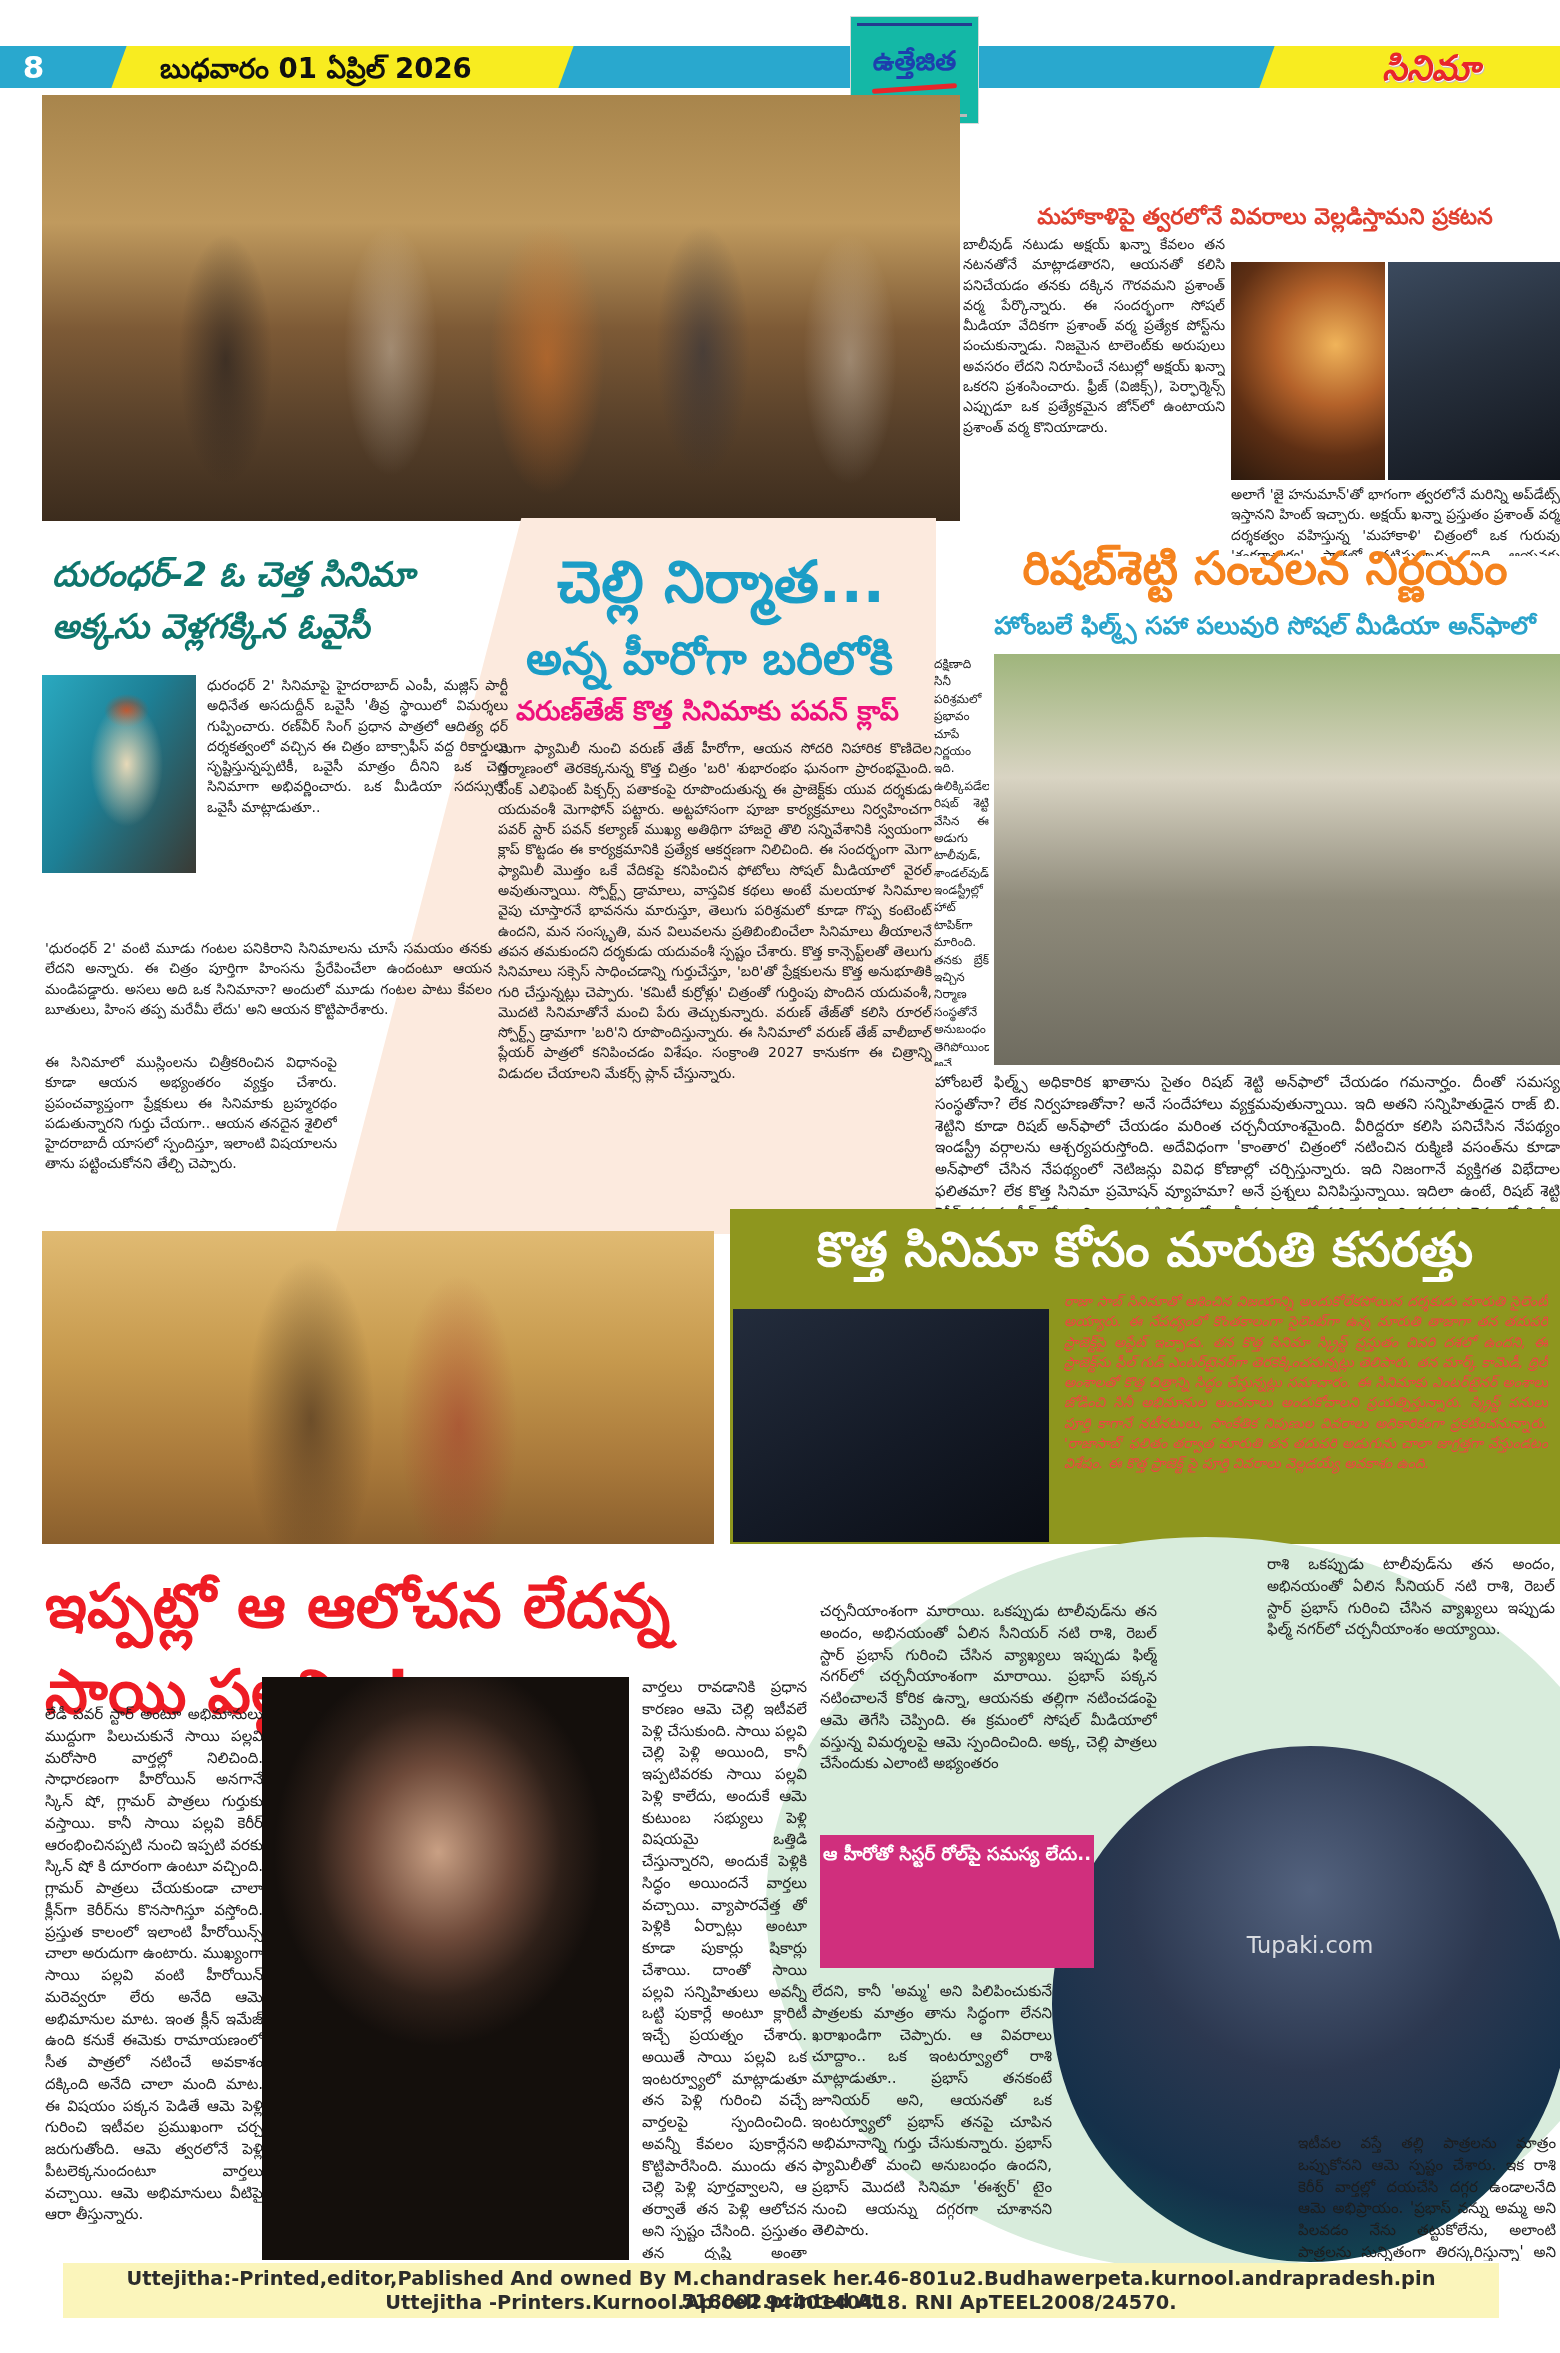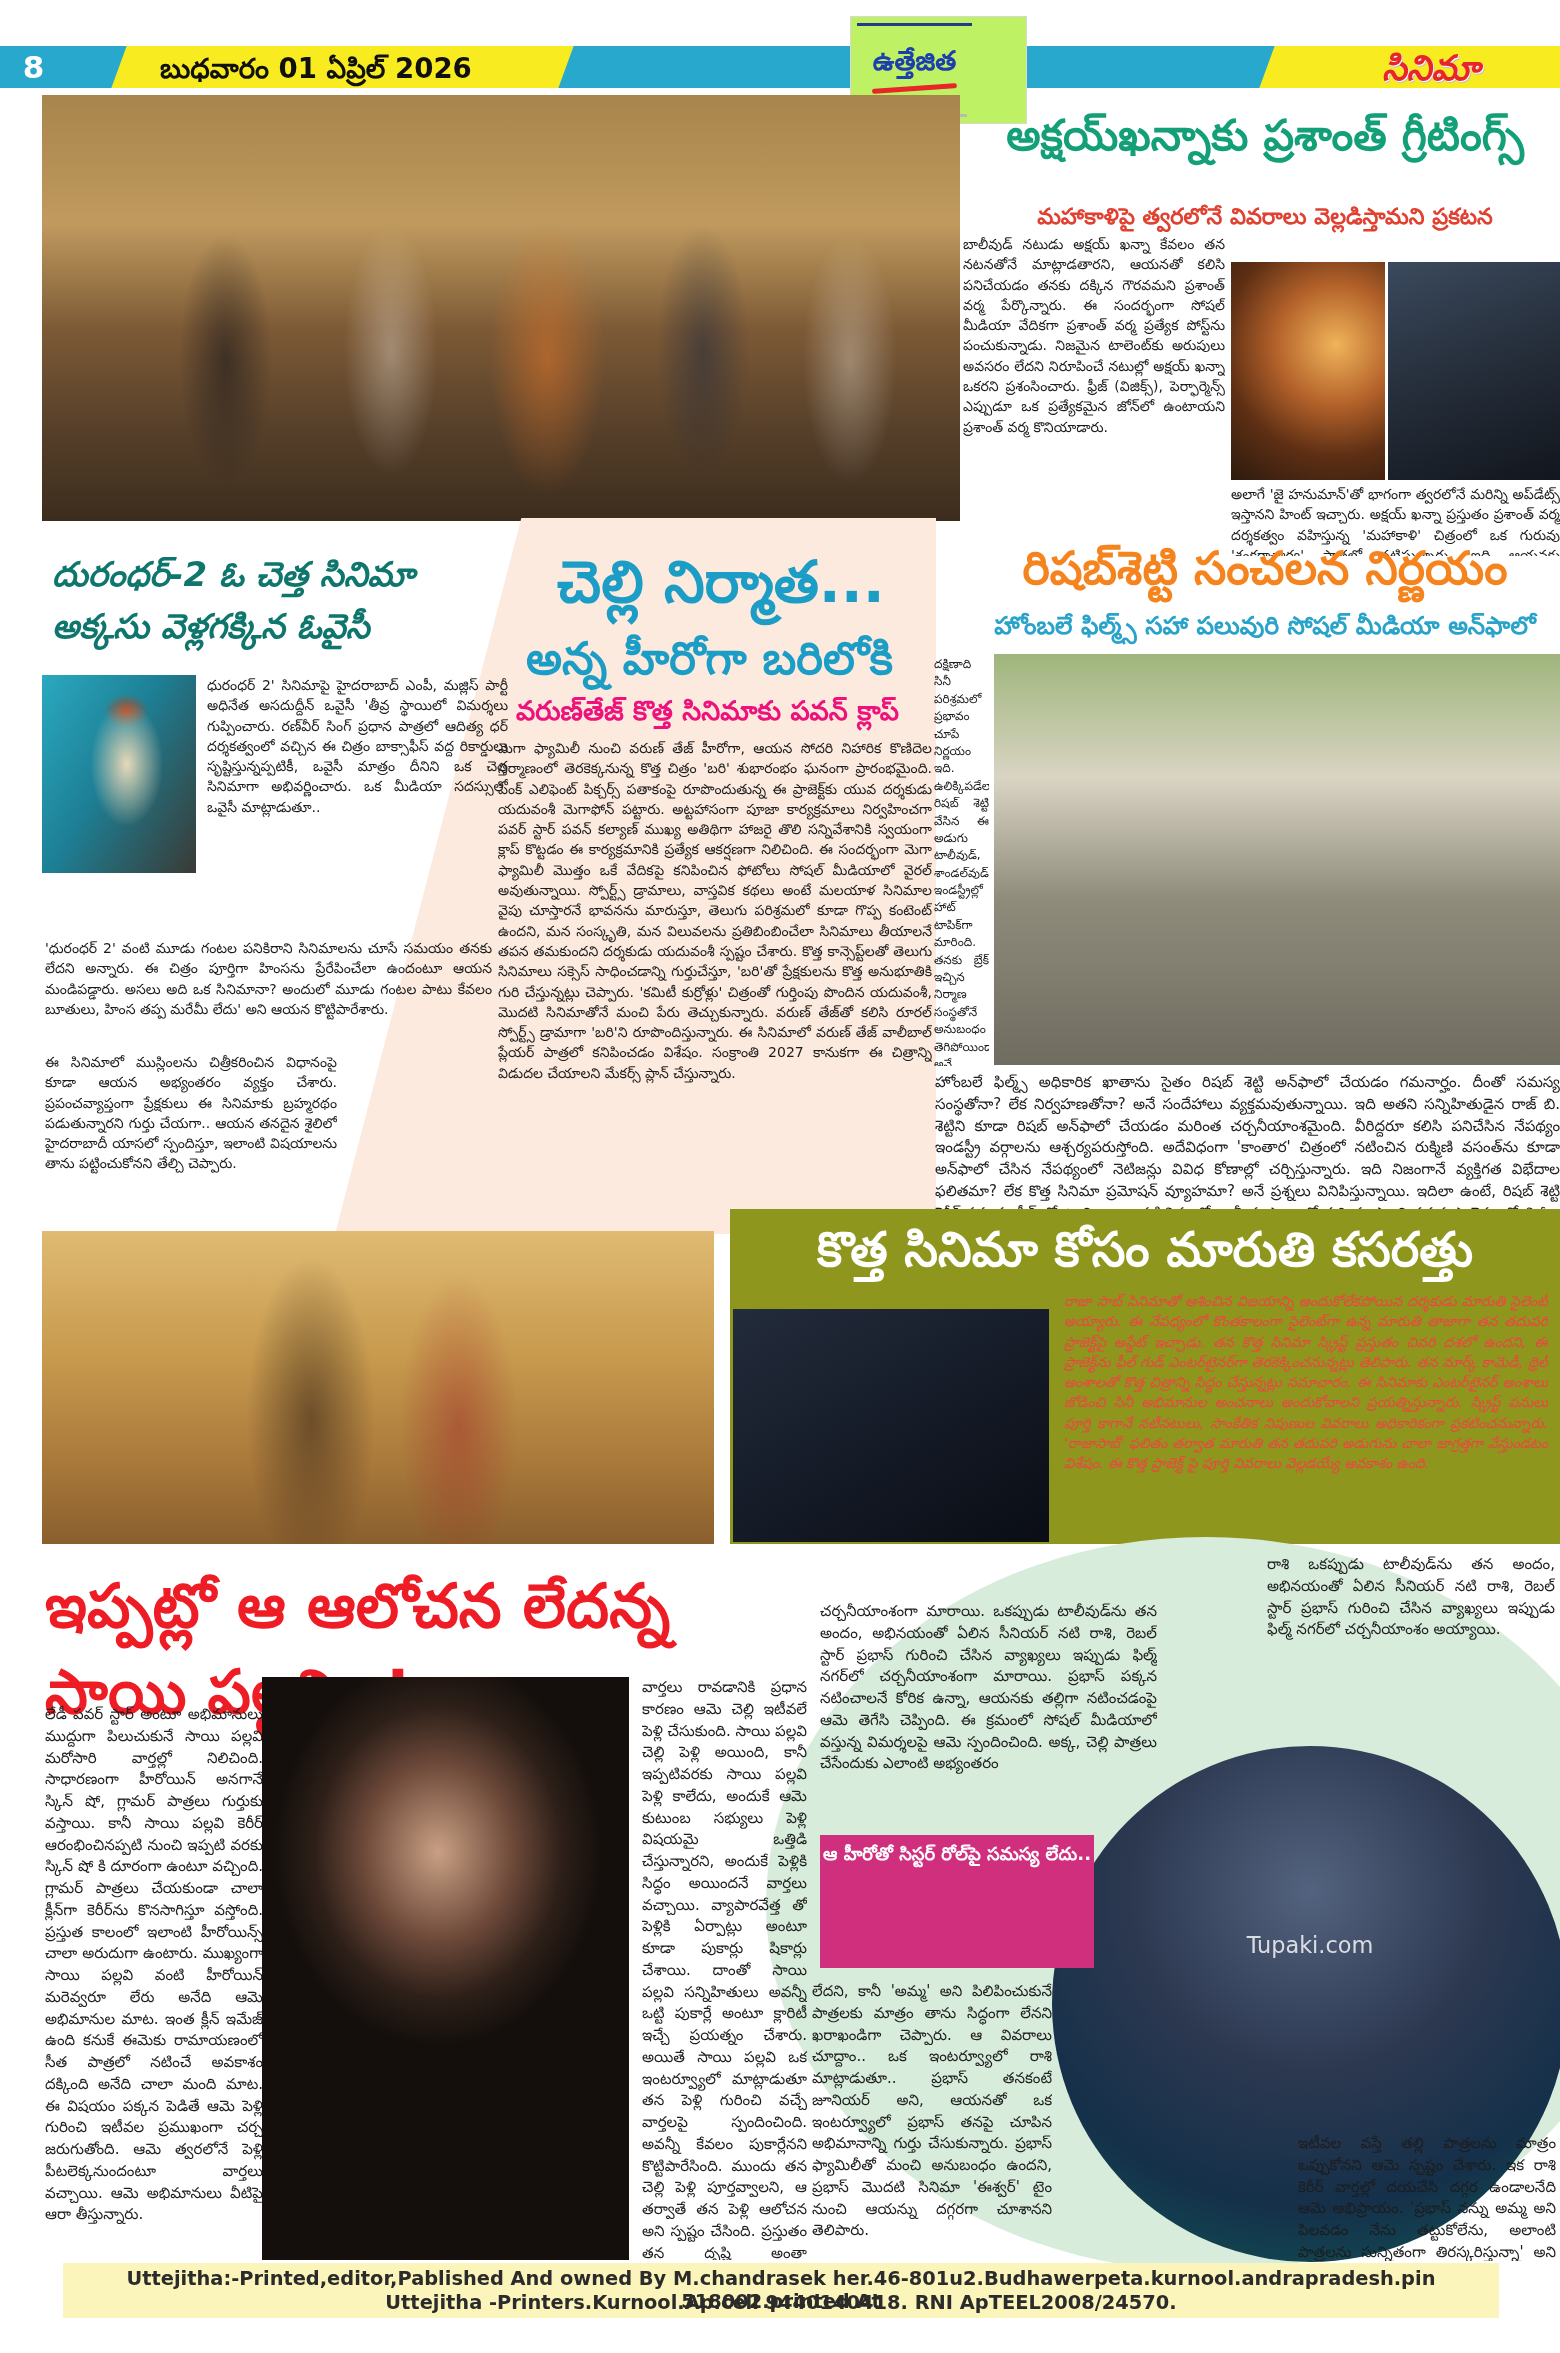--- a/index.html
+++ b/index.html
@@ -9,21 +9,21 @@
   .body-txt{font-size:14px;line-height:1.45;text-align:justify;overflow:hidden;color:#1d1d1d;}
   .center{text-align:center;}
   
   .topbar{left:0;top:46px;width:1561px;height:42px;background:#29a8ce;}
   .pgnum{left:7.5px;top:48px;width:52px;height:39px;color:#fff;font-size:31px;font-weight:bold;text-align:center;line-height:39px;}
   .ylw{background:#f8ec20;height:42px;top:46px;transform:skewX(-20deg);}
   .ylw-l{left:119px;width:447px;}
   .ylw-r{left:1267px;width:313px;}
   .date-txt{left:160px;top:52px;width:388px;font-size:27.6px;font-weight:bold;color:#101010;}
   .section-txt{left:1319px;top:48px;width:224px;font-size:35px;font-weight:bold;font-style:italic;color:#e8262a;text-align:center;text-shadow:0.7px 0.7px 0 #fff,1.5px 1.5px 0 #c4bebe;}
-  .logobox{left:850px;top:16.4px;width:127px;height:106px;background:#bef264;border:0.7px solid #d8d8d8;padding-left:48px;}
+  .logobox{left:850px;top:16.4px;width:127px;height:106px;background:#14b8a6;border:0.7px solid #d8d8d8;}
   .logobox .rule{position:absolute;left:6px;width:115px;height:2.2px;background:#233a8f;}
   .masthead-txt{position:absolute;left:0;top:28px;width:127px;text-align:center;font-size:27px;font-weight:bold;color:#1d3fae;}
   .logobox .swash{position:absolute;left:21px;top:69px;width:85px;height:5.2px;background:#e8262a;border-radius:3px;transform:rotate(-4deg);}
   .logobox .tiny{position:absolute;left:10.4px;bottom:6px;width:106px;height:3px;background:#b9b9b9;}
   
   .ph{overflow:hidden;}
   .ph-event{background:linear-gradient(180deg,#a8854c 0%,#c09a5e 30%,#7d5a36 55%,#57402a 78%,#3c2c1d 100%);}
   .ph-event:before{content:"";position:absolute;inset:0;background:
       radial-gradient(67px 179px at 20% 62%,rgba(20,20,25,.55),transparent 70%),
       radial-gradient(67px 179px at 38% 60%,rgba(245,240,230,.35),transparent 70%),
@@ -76,21 +76,20 @@
   <div class="abs section-txt">సినిమా</div>
   <div class="abs logobox">
     <div class="rule" style="top:6px"></div>
     <div class="masthead-txt">ఉత్తేజిత</div>
     <div class="swash"></div>
     <div class="tiny"></div>
   </div>
 
   <div class="abs ph ph-event" style="left:42px;top:95px;width:918px;height:426px;"></div>
 
-  <div class="abs center hl-green" style="left:969px;top:110px;width:592px;">అక్షయ్‌ఖన్నాకు ప్రశాంత్ గ్రీటింగ్స్</div>
   <div class="abs center sub-red" style="left:969px;top:203px;width:592px;">మహాకాళిపై త్వరలోనే వివరాలు వెల్లడిస్తామని ప్రకటన</div>
   <div class="abs body-txt" style="left:963px;top:234px;width:262px;height:295px;">బాలీవుడ్ నటుడు అక్షయ్ ఖన్నా కేవలం తన నటనతోనే మాట్లాడతారని, ఆయనతో కలిసి పనిచేయడం తనకు దక్కిన గౌరవమని ప్రశాంత్ వర్మ పేర్కొన్నారు. ఈ సందర్భంగా సోషల్ మీడియా వేదికగా ప్రశాంత్ వర్మ ప్రత్యేక పోస్ట్‌ను పంచుకున్నాడు. నిజమైన టాలెంట్‌కు అరుపులు అవసరం లేదని నిరూపించే నటుల్లో అక్షయ్ ఖన్నా ఒకరని ప్రశంసించారు. ఫ్రీజ్ (విజిక్స్), పెర్ఫార్మెన్స్ ఎప్పుడూ ఒక ప్రత్యేకమైన జోన్‌లో ఉంటాయని ప్రశాంత్ వర్మ కొనియాడారు.</div>
   <div class="abs ph ph-fire" style="left:1231px;top:262px;width:154px;height:218px;"></div>
   <div class="abs ph ph-dark" style="left:1388px;top:262px;width:173px;height:218px;"></div>
   <div class="abs body-txt" style="left:1231px;top:484px;width:329px;height:72px;">అలాగే 'జై హనుమాన్'తో భాగంగా త్వరలోనే మరిన్ని అప్‌డేట్స్ ఇస్తానని హింట్ ఇచ్చారు. అక్షయ్ ఖన్నా ప్రస్తుతం ప్రశాంత్ వర్మ దర్శకత్వం వహిస్తున్న 'మహాకాళి' చిత్రంలో ఒక గురువు 'శంకరాచార్య' పాత్రలో నటిస్తున్నారు. ఇది ఆయనకు తెలుగులో తొలి చిత్రం కావడం విశేషం. అఫిషియల్‌గా రానున్న వివరాల కోసం అభిమానులు ఆరా తీస్తున్నారు. ప్రశాంత్ వర్మ క్రియేట్ చేస్తున్న ఈ మైథలాజికల్ యూనివర్స్ కోసం ప్రేక్షకులు ఎంతగానో ఎదురుచూస్తున్నారు.</div>
 
   <div class="abs peach"></div>
 
   <div class="abs hl-navy" style="left:52px;top:553px;width:455px;">దురంధర్-2 ఓ చెత్త సినిమా</div>
   <div class="abs hl-navy" style="left:52px;top:605px;width:455px;">అక్కసు వెళ్లగక్కిన ఓవైసీ</div>

